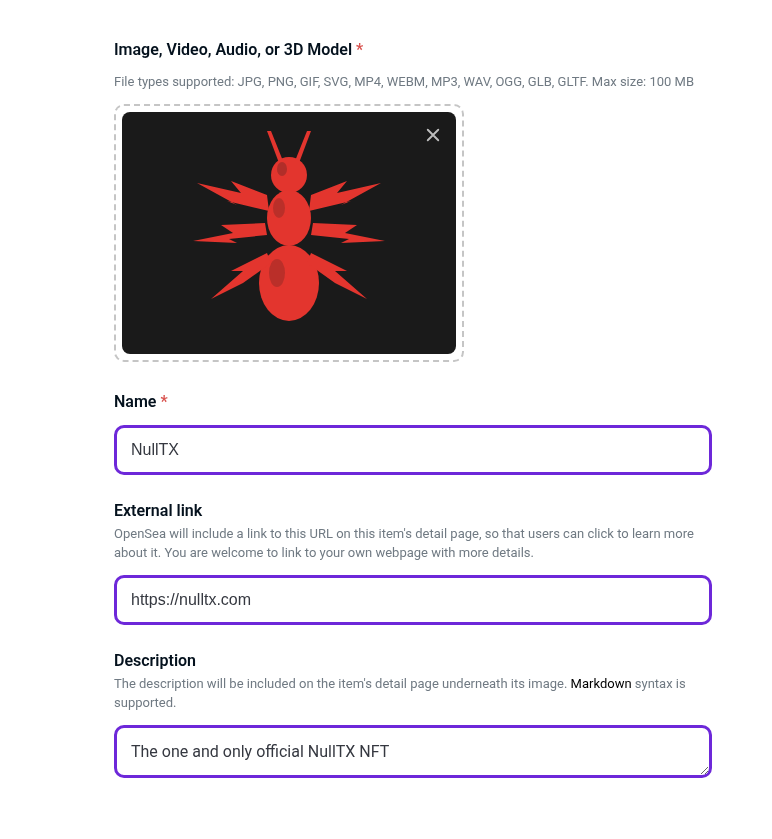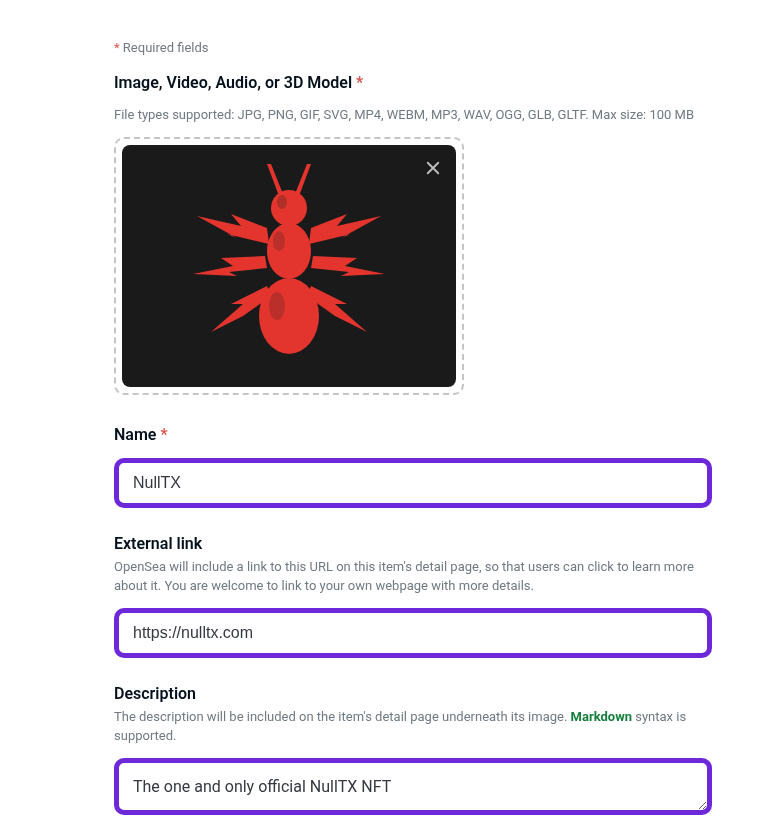--- a/index.html
+++ b/index.html
@@ -42,23 +42,23 @@
 .field-label .required-asterisk {
   font-weight: 600;
 }
 .field-hint {
   font-size: 13px;
   color: #707a83;
   line-height: 1.5;
   margin-bottom: 12px;
 }
 .field-hint a {
-  color: #15803d;
+  color: #000000;
   text-decoration: none;
-  font-weight: 700;
+  font-weight: 400;
 }
 .media-dropzone {
   width: 350px;
   height: 258px;
   border: 2px dashed #c5c5c5;
   border-radius: 10px;
   padding: 6px;
   position: relative;
   margin-bottom: 30px;
 }
@@ -95,21 +95,21 @@
   width: 200px;
   height: 220px;
   display: block;
 }
 .input-wrap {
   margin-bottom: 30px;
 }
 .text-input, .textarea-input {
   width: 598px;
   height: 50px;
-  border: 5px solid #6d28d9;
+  border: 3px solid #6d28d9;
   border-radius: 10px;
   padding: 0 14px;
   font-size: 16px;
   color: #353840;
   background: #ffffff;
 }
 .textarea-input {
   padding: 14px;
   height: auto;
   min-height: 40px;
@@ -121,23 +121,20 @@
 }
 .hint-spacer {
   margin-top: 13px;
 }
 </style>
 </head>
 <body>
 
 <div class="container">
 
-  <p class="required-note">
-    <span class="required-asterisk">*</span><span> Required fields</span>
-  </p>
 
   <div class="section">
     <div class="field-label">
       <span>Image, Video, Audio, or 3D Model</span>
       <span class="required-asterisk">*</span>
     </div>
     <div class="field-hint hint-spacer">File types supported: JPG, PNG, GIF, SVG, MP4, WEBM, MP3, WAV, OGG, GLB, GLTF. Max size: 100 MB</div>
 
     <div class="media-dropzone">
       <div class="media-preview">

